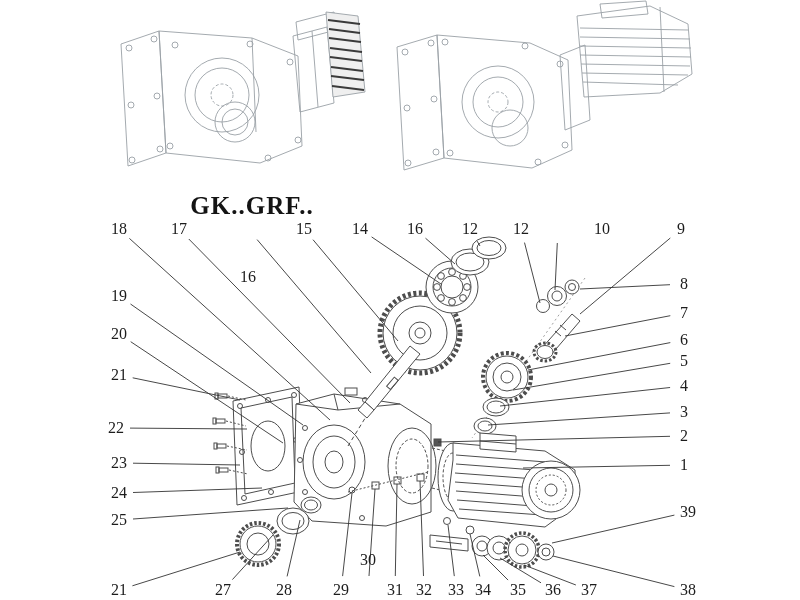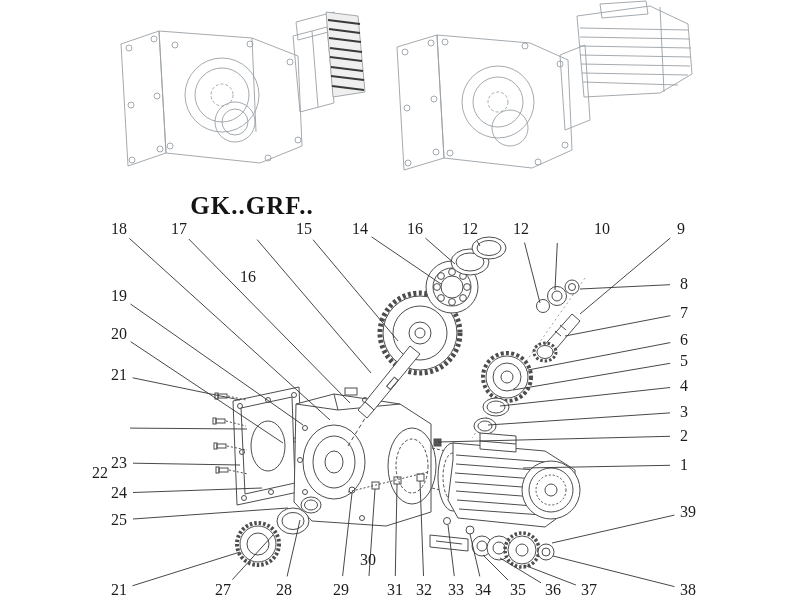--- a/index.html
+++ b/index.html
@@ -320,21 +320,21 @@
       <div class="callout" style="left: 684px; top: 340px;">6</div>
       <div class="callout" style="left: 684px; top: 361px;">5</div>
       <div class="callout" style="left: 684px; top: 386px;">4</div>
       <div class="callout" style="left: 684px; top: 412px;">3</div>
       <div class="callout" style="left: 684px; top: 436px;">2</div>
       <div class="callout" style="left: 684px; top: 465px;">1</div>
       <div class="callout" style="left: 688px; top: 512px;">39</div>
       <div class="callout" style="left: 119px; top: 296px;">19</div>
       <div class="callout" style="left: 119px; top: 334px;">20</div>
       <div class="callout" style="left: 119px; top: 375px;">21</div>
-      <div class="callout" style="left: 100px; top: 428px; margin-top: 45px;">22</div>
+      <div class="callout" style="left: 116px; top: 428px;">22</div>
       <div class="callout" style="left: 119px; top: 463px;">23</div>
       <div class="callout" style="left: 119px; top: 493px;">24</div>
       <div class="callout" style="left: 119px; top: 520px;">25</div>
       <div class="callout" style="left: 119px; top: 590px;">21</div>
       <div class="callout" style="left: 223px; top: 590px;">27</div>
       <div class="callout" style="left: 284px; top: 590px;">28</div>
       <div class="callout" style="left: 341px; top: 590px;">29</div>
       <div class="callout" style="left: 368px; top: 560px;">30</div>
       <div class="callout" style="left: 395px; top: 590px;">31</div>
       <div class="callout" style="left: 424px; top: 590px;">32</div>

